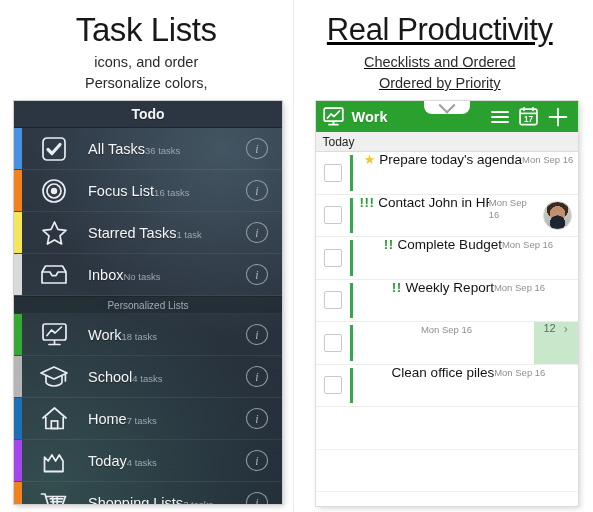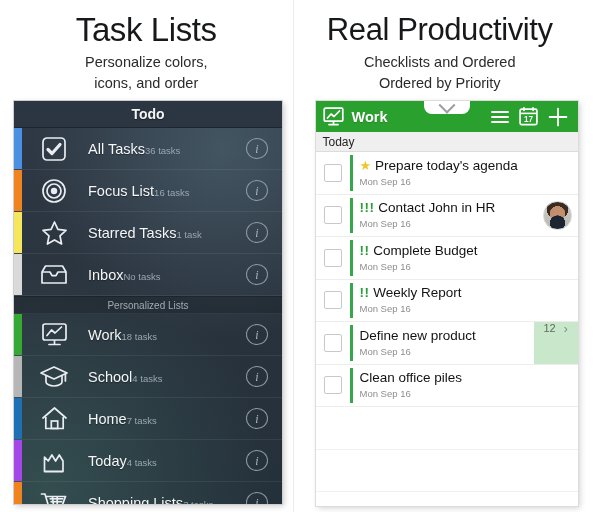--- a/index.html
+++ b/index.html
@@ -15,21 +15,21 @@
     background:#ec4899;
     display:flex;
   }
   
   .half{
     position:relative;
     height:512px;
     background:#ffffff;
   }
   .half-left{ width:296px; }
-  .half-right{ width:297px; border-left:1px solid #ececec; }
+  .half-right{ width:297px; border-left:1px solid #ececec;text-decoration:underline; }
 
   .promo{
     text-align:center;
     padding-top:10px;
   }
   .promo-title{
     font-size:33px;
     font-weight:400;
     color:#17181a;
     letter-spacing:-0.4px;
@@ -196,21 +196,21 @@
     width:18px; height:18px;
     border:1px solid #c9c9c9;
     border-radius:2px;
     background:#fff;
   }
   .tbar-green{
     flex:0 0 3px;
     background:#35a94a;
     margin:3px 0;
   }
-  .tbody{ flex:1 1 auto; padding-left:7px; display:flex; flex-direction:column; justify-content:center; min-width:0; }
+  .tbody{ flex:1 1 auto; padding-left:7px; display:flex; justify-content:center; min-width:0; }
   .ttitle{ font-size:13.5px; color:#131313; line-height:16px; white-space:nowrap; overflow:hidden; }
   .pri{ color:#2f9c3c; font-weight:bold; letter-spacing:0.5px; }
   .star{ color:#f2c52d; font-size:13px; }
   .tdate{ font-size:9.5px; color:#8e8e8e; line-height:12px; margin-top:2px; }
   .avatar{
     flex:0 0 40px;
     display:flex; align-items:center; justify-content:center;
   }
   .avatar .face{
     width:29px; height:29px;
@@ -235,22 +235,22 @@
   .empty-row{ height:42.5px; border-bottom:1px solid #f0f0f0; background:#fff; }
 </style>
 </head>
 <body>
 
 <div class="canvas">
 
   <div class="half half-left">
     <div class="promo">
       <div class="promo-title">Task Lists</div>
+      <div class="promo-sub">icons, and order</div>
       <div class="promo-sub">Personalize colors,</div>
-      <div class="promo-sub">icons, and order</div>
     </div>
 
     <div class="phone-left">
       <div class="todo-bar">
         <span>Todo</span>
       </div>
       <div class="list-scroll" id="left-lists">
           <div class="lrow">
             <span class="stripe" style="background:#4a90e2"></span>
             <span class="licon">
@@ -460,21 +460,20 @@
               <span class="ttitle"><span class="pri">!!</span> <span>Weekly Report</span></span>
               <span class="tdate">Mon Sep 16</span>
             </span>
           </div>
           <div class="trow">
             <span class="chk">
               <i></i>
             </span>
             <span class="tbar-green"></span>
             <span class="tbody">
-              <span class="ttitle"><span>Define new product</span></span>
               <span class="tdate">Mon Sep 16</span>
             </span>
             <span class="sub-badge">
               <span>12</span>
               <span class="carat">›</span>
             </span>
           </div>
           <div class="trow">
             <span class="chk">
               <i></i>

